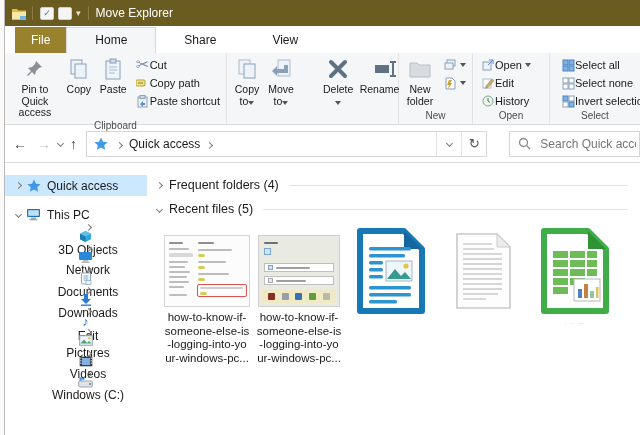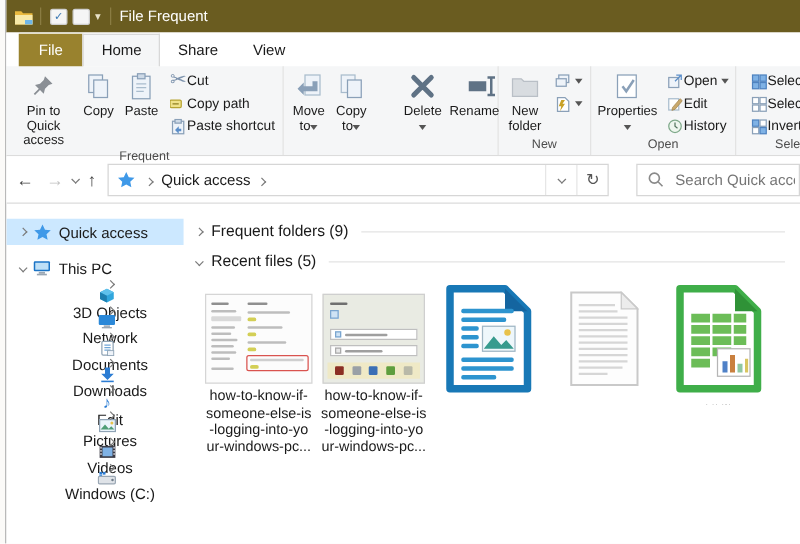--- a/index.html
+++ b/index.html
@@ -9,21 +9,21 @@
 
   
   .titlebar{height:26px;background:#6a5c20;display:flex;align-items:center;padding-left:6px;color:#fff;}
   .tb-sep{width:1px;height:14px;background:#8a7c42;margin:0 5px;}
   .qat-btn{width:14px;height:13px;background:#f5f5f5;border:1px solid #cfcfcf;border-radius:2px;margin:0 2px;display:flex;align-items:center;justify-content:center;font-size:9px;color:#3d7ab5;line-height:1;}
   .qat-caret{color:#e8e2c8;font-size:9px;margin:0 2px;display:flex;flex-direction:column;align-items:center;line-height:4px;}
   .title-text{font-size:12px;color:#fff;margin-left:2px;}
 
   
   .tabrow{height:27px;background:#fff;display:flex;align-items:flex-end;padding-left:10px;}
-  .tab{font-size:12px;padding:5px 14px 6px;color:#1a1a1a;cursor:default;}
+  .tab{font-size:12px;padding:5px 28px 6px;color:#1a1a1a;cursor:default;}
   .tab-file{background:#99822e;color:#fff;padding:6px 16px;}
   .tab-active{border:1px solid #d8d8d8;border-bottom:none;background:#f5f6f7;}
 
   
   .ribbon{height:72px;background:#f5f6f7;border-bottom:1px solid #dcdcdc;display:flex;}
   .rgroup{display:flex;flex-direction:column;border-right:1px solid #e3e3e3;}
   .rgroup-body{flex:1;display:flex;align-items:flex-start;padding:2px 3px 0;}
   .rgroup-label{text-align:center;font-size:10px;color:#4c4c4c;padding:0 0 3px;}
   .bigbtn{display:flex;flex-direction:column;align-items:center;padding:1px 3px;margin:0 1px;}
   .bigbtn .blabel{font-size:10.5px;line-height:11.5px;color:#1a1a1a;text-align:center;margin-top:2px;}
@@ -96,21 +96,21 @@
             <path d="M1,2 h5 l1.5,1.5 H15 v9 H1 z" fill="#e9b93e"></path>
             <path d="M1,5 h14 v7.5 H1 z" fill="#f7e9a8"></path>
             <rect x="9" y="9" width="6" height="3.5" fill="#6fb6e8"></rect>
           </svg>
     </span>
     <span class="tb-sep"></span>
     <span class="qat-btn">✓</span>
     <span class="qat-btn"></span>
     <span class="qat-caret">▾</span>
     <span class="tb-sep"></span>
-    <span class="title-text">File Frequent</span>
+    <span class="title-text">Move Explorer</span>
   </div>
 
   <div class="tabrow">
     <div class="tab tab-file">File</div>
     <div class="tab tab-active">Home</div>
     <div class="tab">Share</div>
     <div class="tab">View</div>
   </div>
 
   <div class="ribbon">
@@ -165,42 +165,42 @@
               <svg width="11" height="13" viewBox="0 0 11 13">
                     <rect x="1" y="2" width="9" height="10" fill="#eef3f9" stroke="#8aa0b8"></rect>
                     <rect x="3" y="0.5" width="5" height="3" fill="#cdd9e6" stroke="#8aa0b8"></rect>
                     <path d="M3 9 l3-3 v2 h2 v2 h-2 v2 z" fill="#5b8ec9"></path>
                   </svg>
             </span>
             <span class="slabel">Paste shortcut</span>
           </div>
         </div>
       </div>
-      <div class="rgroup-label">Frequent</div>
+      <div class="rgroup-label">Clipboard</div>
     </div>
 
     <div class="rgroup" style="width:172px;">
       <div class="rgroup-body">
         <div class="bigbtn" style="width:38px;">
           <span class="bicon">
             <svg width="22" height="22" viewBox="0 0 22 22">
+                  <rect x="3" y="2" width="11" height="14" fill="#eef3f9" stroke="#a9bccd"></rect>
+                  <rect x="8" y="6" width="11" height="14" fill="#eef3f9" stroke="#8aa0b8"></rect>
+                </svg>
+          </span>
+          <span class="blabel"><span>Copy to</span><span class="caret caret-under"></span></span>
+        </div>
+        <div class="bigbtn" style="width:38px;">
+          <span class="bicon">
+            <svg width="22" height="22" viewBox="0 0 22 22">
                   <rect x="8" y="2" width="12" height="16" fill="#eef3f9" stroke="#a9bccd"></rect>
                   <path d="M14 7 v4 h-7 v-3 l-5 5 5 5 v-3 h11 v-8 z" fill="#8aa0b8"></path>
                 </svg>
           </span>
           <span class="blabel"><span>Move to</span><span class="caret caret-under"></span></span>
-        </div>
-        <div class="bigbtn" style="width:38px;">
-          <span class="bicon">
-            <svg width="22" height="22" viewBox="0 0 22 22">
-                  <rect x="3" y="2" width="11" height="14" fill="#eef3f9" stroke="#a9bccd"></rect>
-                  <rect x="8" y="6" width="11" height="14" fill="#eef3f9" stroke="#8aa0b8"></rect>
-                </svg>
-          </span>
-          <span class="blabel"><span>Copy to</span><span class="caret caret-under"></span></span>
         </div>
         <div class="bigbtn" style="width:40px;margin-left:22px;">
           <span class="bicon">
             <svg width="20" height="20" viewBox="0 0 20 20">
                   <path d="M3 3 L17 17 M17 3 L3 17" stroke="#5f7285" stroke-width="4" stroke-linecap="round"></path>
                 </svg>
           </span>
           <span class="blabel"><span>Delete</span><br><span class="caret" style="margin-left:0;"></span></span>
         </div>
         <div class="bigbtn" style="width:44px;align-items:flex-end;">
@@ -246,29 +246,20 @@
             </span>
             <span class="caret"></span>
           </div>
         </div>
       </div>
       <div class="rgroup-label">New</div>
     </div>
 
     <div class="rgroup" style="width:116px;">
       <div class="rgroup-body">
-        <div class="bigbtn" style="width:50px;">
-          <span class="bicon">
-            <svg width="20" height="22" viewBox="0 0 20 22">
-                  <rect x="2" y="2" width="15" height="18" fill="#fff" stroke="#8aa0b8"></rect>
-                  <path d="M6 11 l3 4 6-9" stroke="#8aa0b8" stroke-width="2" fill="none"></path>
-                </svg>
-          </span>
-          <span class="blabel"><span>Properties</span><br><span class="caret" style="margin-left:0;"></span></span>
-        </div>
         <div class="smallcol">
           <div class="smallbtn">
             <span class="sicon">
               <svg width="12" height="12" viewBox="0 0 12 12">
                     <rect x="1" y="3" width="8" height="8" fill="#eef3f9" stroke="#8aa0b8"></rect>
                     <path d="M6 6 L11 1 M7 1 h4 v4" stroke="#5b8ec9" fill="none"></path>
                   </svg>
             </span>
             <span class="slabel">Open</span>
             <span class="caret"></span>
@@ -516,21 +507,21 @@
         <span>Windows (C:)</span>
       </div>
 
     </div>
 
     <div class="content">
       <div class="section-hdr">
         <span class="schev">
               <span class="chev r"></span>
             </span>
-        <span class="stext">Frequent folders (9)</span>
+        <span class="stext">Frequent folders (4)</span>
         <span class="hline"></span>
       </div>
       <div class="section-hdr">
         <span class="schev">
               <span class="chev d"></span>
             </span>
         <span class="stext">Recent files (5)</span>
         <span class="hline"></span>
       </div>
 

